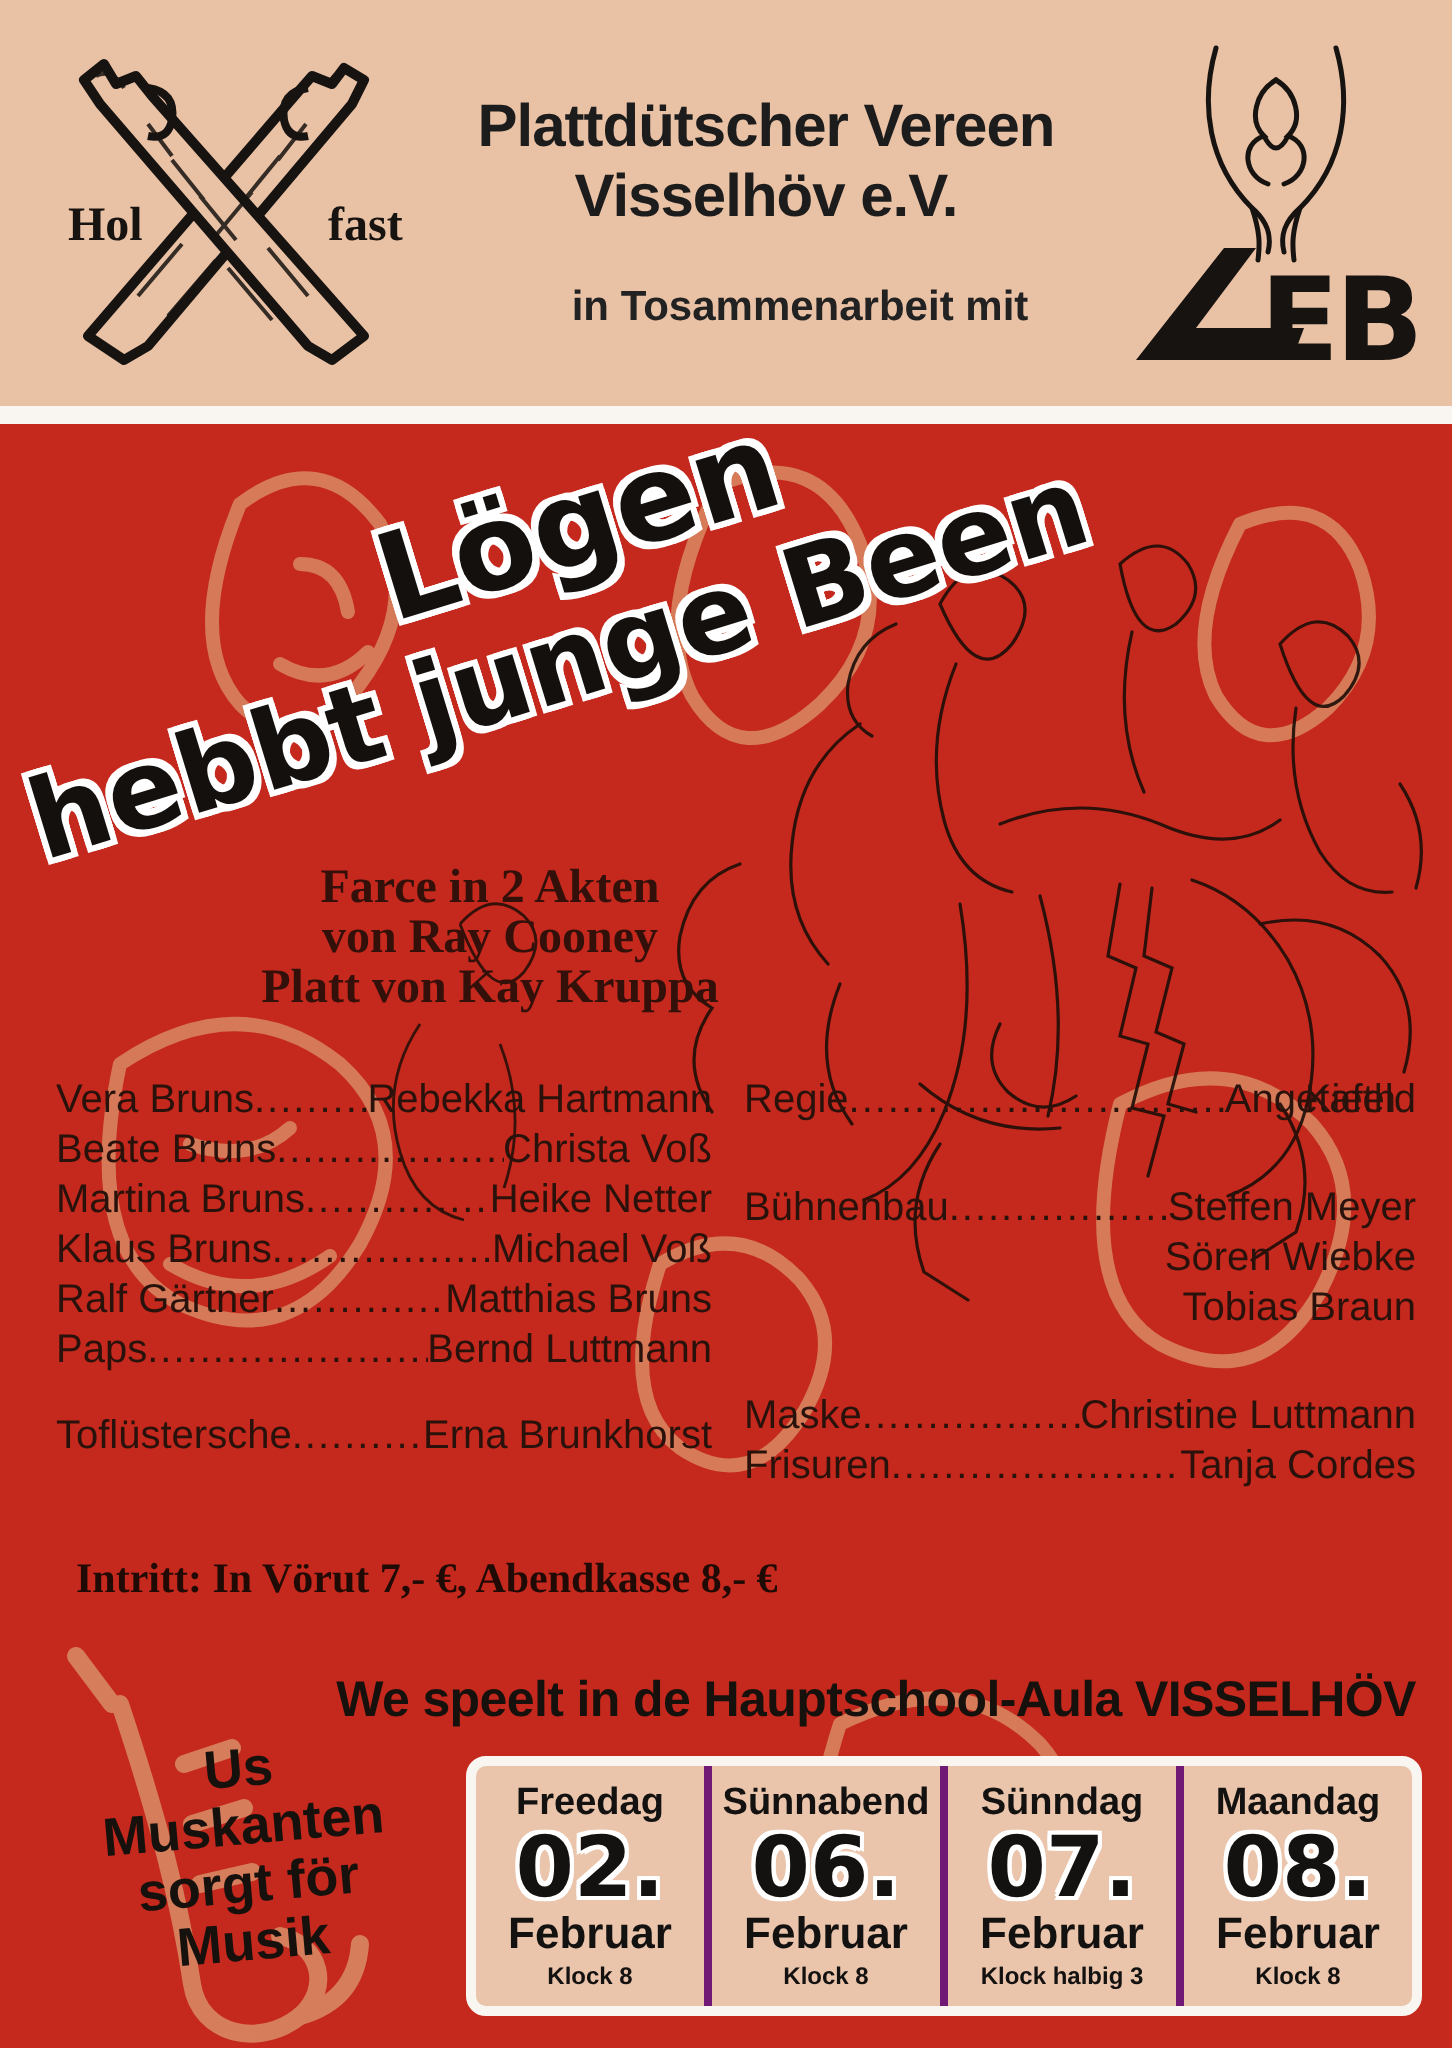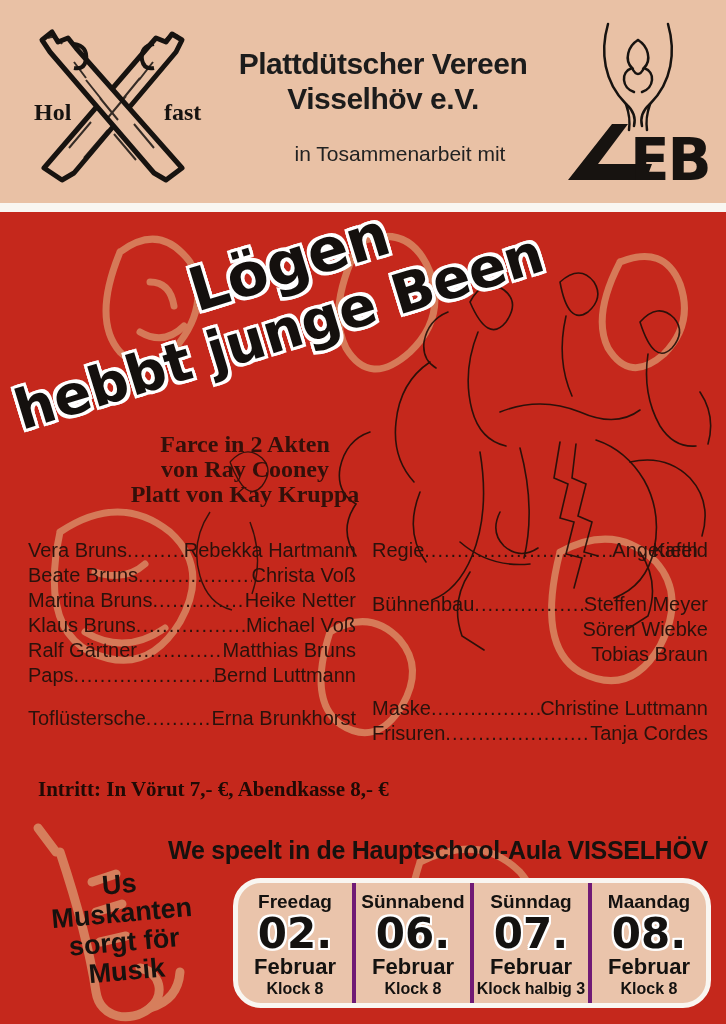--- a/index.html
+++ b/index.html
@@ -7,21 +7,21 @@
     position:relative;width:726px;height:1024px;overflow:hidden;
     background:#c5281c;font-family:"Liberation Sans",sans-serif;
     margin:0 auto;
   }
   
   .header{position:absolute;left:0;top:0;width:726px;height:203px;background:#e9c1a5;}
   .white-stripe{position:absolute;left:0;top:203px;width:726px;height:9px;background:#f9f6f1;}
   .plank-logo{position:absolute;left:14px;top:8px;}
   .org-block{position:absolute;left:218px;top:46px;width:330px;text-align:center;color:#1c1c1c;}
   .org-line{font-size:30px;font-weight:bold;line-height:35px;letter-spacing:-.5px;text-align:center;}
-  .coop-line{position:absolute;left:250px;top:142px;width:300px;text-align:center;font-size:21px;color:#222;}
+  .coop-line{position:absolute;left:250px;top:142px;width:300px;text-align:center;font-size:21px;color:#222;font-weight:bold;}
   .leb-logo{position:absolute;left:560px;top:12px;}
   
   .art{position:absolute;left:0;top:212px;width:726px;height:812px;pointer-events:none;}
   
   .title{
     position:absolute;left:-35px;top:238px;width:610px;text-align:center;
     transform:rotate(-17deg);transform-origin:50% 50%;
     font-family:"DejaVu Sans",sans-serif;font-weight:800;color:#14100e;
   }
   .title .l1{font-size:60px;line-height:62px;padding-left:60px;}
@@ -56,30 +56,30 @@
     font-size:25px;font-weight:bold;color:#17110e;letter-spacing:-.3px;
   }
   
   .music{
     position:absolute;left:18px;top:870px;width:210px;text-align:center;
     transform:rotate(-5deg);font-size:27px;font-weight:bold;line-height:29px;color:#17110e;
   }
   
   .dates{
     position:absolute;left:233px;top:878px;width:478px;height:130px;
-    background:#eac4ab;border:5px solid #f9f6f1;border-radius:28px;
+    background:#eac4ab;border:5px solid #f9f6f1;border-radius:10px;
     display:flex;box-sizing:border-box;overflow:hidden;
   }
   .date-col{flex:1;display:flex;flex-direction:column;align-items:center;justify-content:center;color:#141210;padding-top:2px;}
   .date-col + .date-col{border-left:4px solid #701a75;}
   .d-day{font-size:19px;font-weight:bold;line-height:22px;}
   .d-num{font-family:"DejaVu Sans",sans-serif;font-size:42px;font-weight:800;line-height:42px;
          text-shadow:-2px -2px 0 #fff,2px -2px 0 #fff,-2px 2px 0 #fff,2px 2px 0 #fff,-2px 0 0 #fff,2px 0 0 #fff,0 -2px 0 #fff,0 2px 0 #fff;}
   .d-month{font-size:22px;font-weight:bold;line-height:24px;}
-  .d-time{font-size:16px;font-weight:bold;line-height:19px;}
+  .d-time{font-size:12px;font-weight:bold;line-height:19px;}
 </style>
 </head>
 <body>
 
 <div class="poster">
 
   <div class="header">
 
     <div class="plank-logo">
       <svg width="200" height="182" viewBox="0 0 200 182">

